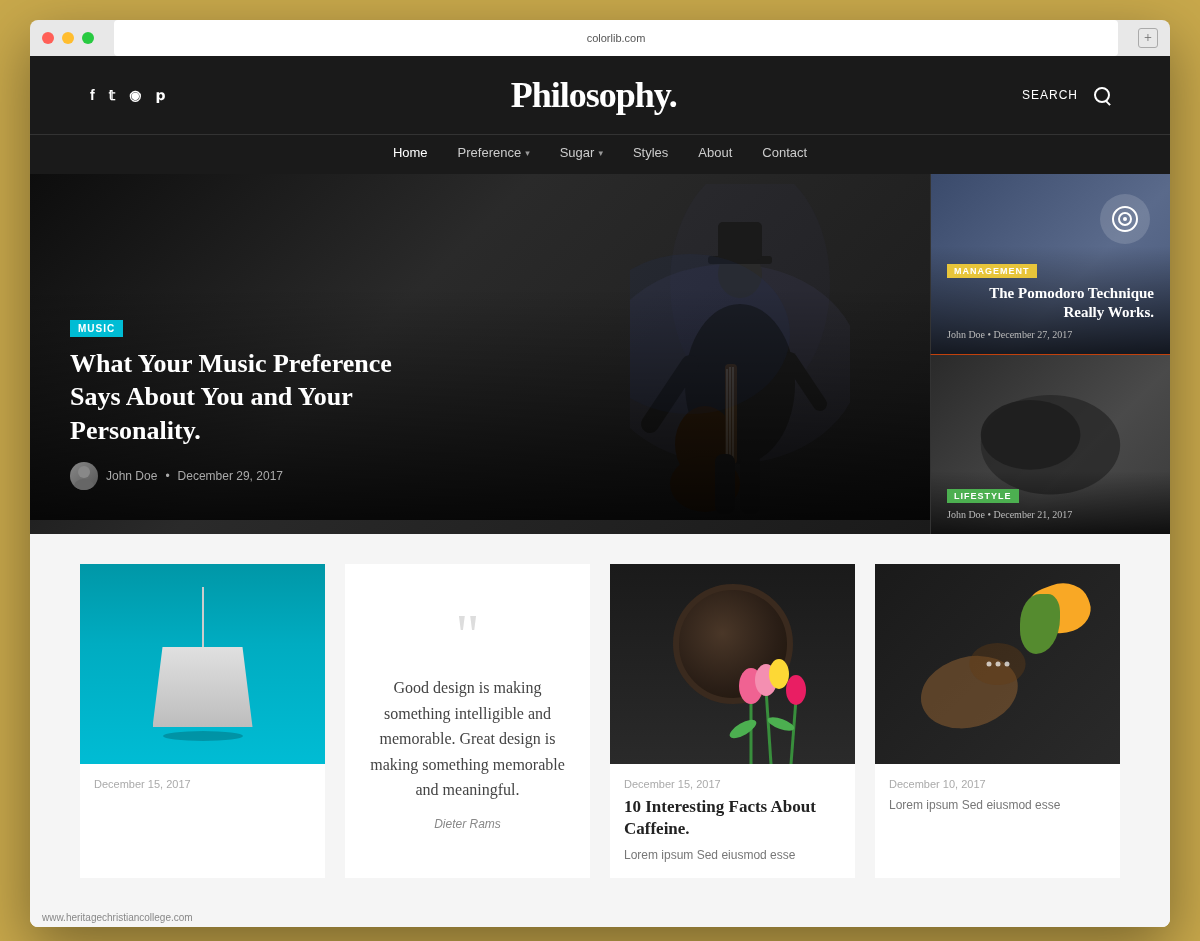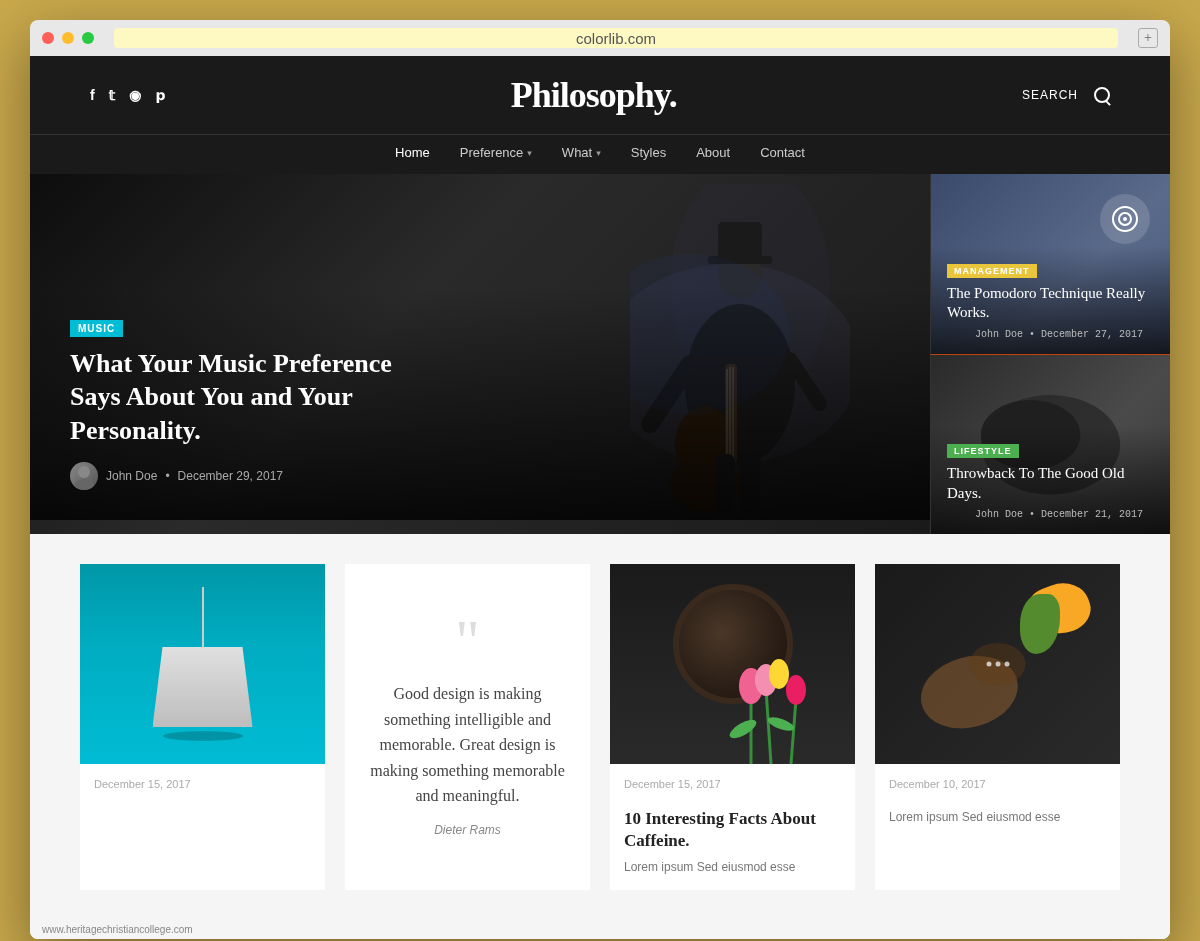--- a/index.html
+++ b/index.html
@@ -29,27 +29,27 @@
     .traffic-light {
       width: 12px; height: 12px;
       border-radius: 50%;
     }
     .tl-red { background: #ff5f57; }
     .tl-yellow { background: #ffbd2e; }
     .tl-green { background: #28ca41; }
     .url-bar {
       flex: 1;
       margin: 0 12px;
-      background: #fef9c3;
+      background: #ffffff;
       border-radius: 4px;
-      height: 20px;
-      display: flex;
-      align-items: center;
-      justify-content: center;
-      font-size: 15px;
+      height: 36px;
+      display: flex;
+      align-items: center;
+      justify-content: center;
+      font-size: 11px;
       font-family: Arial, sans-serif;
       color: #555;
     }
     .new-tab-btn {
       width: 20px; height: 20px;
       background: none;
       border: 1px solid #aaa;
       border-radius: 3px;
       display: flex;
       align-items: center;
@@ -249,29 +249,29 @@
       text-transform: uppercase;
       display: inline-block;
       margin-bottom: 6px;
       color: white;
     }
     .badge-management { background: #e8c53a; }
     .badge-lifestyle { background: #4caf50; }
     .sidebar-card-title {
       color: white;
       font-size: 15px;
-      font-weight: normal;
+      font-weight: bold;
       line-height: 1.3;
       margin-bottom: 6px;
+      text-align: right;
     }
     .sidebar-card-meta {
       color: #bbb;
-      font-family: Liberation Mono, monospace;
+      font-family: Liberation Serif, serif;
       font-size: 10px;
-      margin-left: 28px;
     }
     
     .card-icon {
       position: absolute;
       top: 20px;
       right: 20px;
       width: 50px;
       height: 50px;
       border-radius: 50%;
       background: rgba(255,255,255,0.15);
@@ -389,21 +389,21 @@
       border-radius: 50%;
       opacity: 0.7;
     }
     .blog-card-content {
       padding: 14px;
     }
     .blog-card-date {
       color: #aaa;
       font-family: Arial, sans-serif;
       font-size: 11px;
-      margin-bottom: 18px;
+      margin-bottom: 6px;
     }
     .blog-card-title {
       font-size: 17px;
       font-weight: bold;
       color: #222;
       line-height: 1.3;
       margin-bottom: 6px;
     }
     .blog-card-excerpt {
       color: #777;
@@ -492,21 +492,21 @@
 
     <nav class="site-nav">
       <a class="nav-item active">
         <span>Home</span>
       </a>
       <a class="nav-item">
         <span>Preference</span>
         <span class="chevron">▾</span>
       </a>
       <a class="nav-item">
-        <span>What</span>
+        <span>Sugar</span>
         <span class="chevron">▾</span>
       </a>
       <a class="nav-item">
         <span>Styles</span>
       </a>
       <a class="nav-item">
         <span>About</span>
       </a>
       <a class="nav-item">
         <span>Contact</span>
@@ -592,21 +592,20 @@
         <div class="sidebar-card">
           <div class="sidebar-card-bg card2">
 
             <svg width="100%" height="100%" viewBox="0 0 240 180" style="position:absolute;top:0;left:0">
               <ellipse cx="120" cy="90" rx="70" ry="50" fill="rgba(40,40,40,0.8)"></ellipse>
               <ellipse cx="100" cy="80" rx="50" ry="35" fill="rgba(30,30,30,0.9)"></ellipse>
             </svg>
           </div>
           <div class="sidebar-card-overlay">
             <span class="category-badge badge-lifestyle">LIFESTYLE</span>
-            <div class="sidebar-card-title">Throwback To The Good Old Days.</div>
             <div class="sidebar-card-meta">
               <span>John Doe</span>
               <span> • </span>
               <span>December 21, 2017</span>
             </div>
           </div>
         </div>
       </div>
     </div>
 

